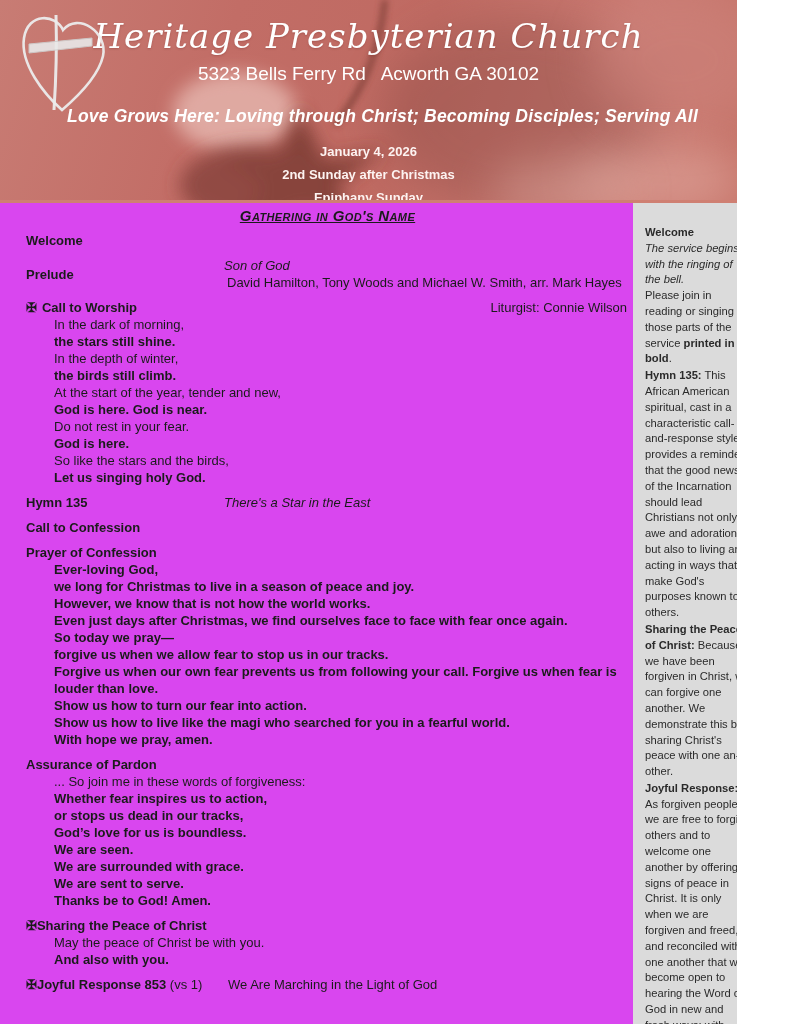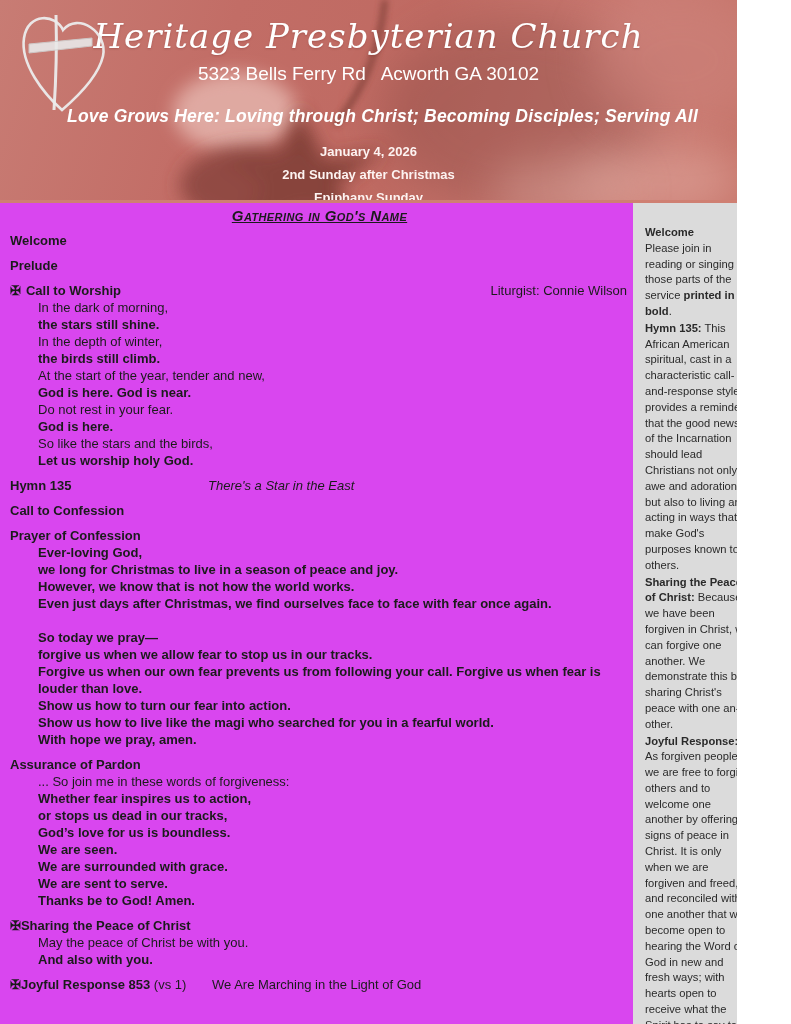--- a/index.html
+++ b/index.html
@@ -25,41 +25,41 @@
   }
   .church-address{font-size:19px;margin-top:7px;white-space:pre;}
   .church-tagline{font-size:17.5px;font-weight:bold;font-style:italic;margin-top:21px;letter-spacing:.2px;padding-left:28px;}
   .date-block{margin-top:13px;font-size:13px;font-weight:bold;line-height:23px;color:#fdf3f1;}
   .logo{position:absolute;left:16px;top:10px;z-index:3;}
 
   
   .content{flex:1;display:flex;min-height:0;}
   .main{
     width:633px;flex:none;box-sizing:border-box;
-    padding:3px 4px 0 10px;font-size:13px;line-height:17px;
+    padding:3px 4px 0 26px;font-size:13px;line-height:17px;
   }
   .sidebar{
     flex:1;background:#dbdbdb;box-sizing:border-box;
     padding:22px 11px 0 12px;font-size:11.2px;line-height:15.8px;color:#2a2a2a;
   }
 
   
   .section-title{
     text-align:center;font-weight:bold;font-style:italic;font-variant:small-caps;
     text-decoration:underline;font-size:15px;letter-spacing:.4px;margin:1px 0 3px 0;
   }
   .block{margin-top:8px;}
   .heading{font-weight:bold;}
   .row{display:flex;align-items:center;}
   .row .label{font-weight:bold;flex:none;width:198px;}
   .row .title{font-style:italic;}
   .split{display:flex;justify-content:space-between;padding-right:2px;}
   .liturgy{margin-left:28px;}
   .b{font-weight:bold;}
-  .stanza2{margin-top:17px;}
+  .stanza2{}
   .cross{font-weight:bold;}
   .cross.sp{margin-right:5px;}
   .joyful .verse{font-weight:normal;}
   .joyful .title{margin-left:22px;font-weight:normal;}
   .prelude-sub{margin-left:3px;}
 
   
   .note{margin-top:1px;}
   .note:first-child{margin-top:0;}
   .note .lead{font-weight:bold;}
@@ -122,40 +122,44 @@
   <div class="content">
 
     <main class="main">
 
       <h2 class="section-title">Gathering in God's Name</h2>
 
       <div class="block heading">Welcome</div>
 
       <div class="block row">
         <span class="label">Prelude</span>
+        <span>
+          <span class="title">Son of God</span>
+          <div class="prelude-sub">David Hamilton, Tony Woods and Michael W. Smith, arr. Mark Hayes</div>
+        </span>
       </div>
 
       <div class="block">
         <div class="split">
           <span class="heading">
             <span class="cross sp">✠</span><span>Call to Worship</span>
           </span>
           <span>Liturgist: Connie Wilson</span>
         </div>
         <div class="liturgy">
           <div>In the dark of morning,</div>
           <div class="b">the stars still shine.</div>
           <div>In the depth of winter,</div>
           <div class="b">the birds still climb.</div>
           <div>At the start of the year, tender and new,</div>
           <div class="b">God is here. God is near.</div>
           <div>Do not rest in your fear.</div>
           <div class="b">God is here.</div>
           <div>So like the stars and the birds,</div>
-          <div class="b">Let us worship holy God.</div>
+          <div class="b">Let us singing holy God.</div>
         </div>
       </div>
 
       <div class="block row">
         <span class="label">Hymn 135</span>
         <span class="title">There's a Star in the East</span>
       </div>
 
       <div class="block heading">Call to Confession</div>
 
@@ -207,20 +211,21 @@
         </span>
         <span class="title">We Are Marching in the Light of God</span>
       </div>
 
     </main>
 
     <aside class="sidebar">
 
       <div class="note">
         <span class="side-head">Welcome</span>
+        <span class="it">The service begins with the ringing of the bell.</span>
         <span>Please join in reading or singing those parts of the service </span><span class="bd">printed in bold</span><span>.</span>
       </div>
 
       <div class="note">
         <span class="lead">Hymn 135:</span><span> This African American spiritual, cast in a characteristic call-and-response style, provides a reminder that the good news of the Incarnation should lead Christians not only to awe and adoration but also to living and acting in ways that make God's purposes known to others.</span>
       </div>
 
       <div class="note">
         <span class="lead">Sharing the Peace of Christ:</span><span> Because we have been forgiven in Christ, we can forgive one another. We demonstrate this by sharing Christ's peace with one an- other.</span>
       </div>

